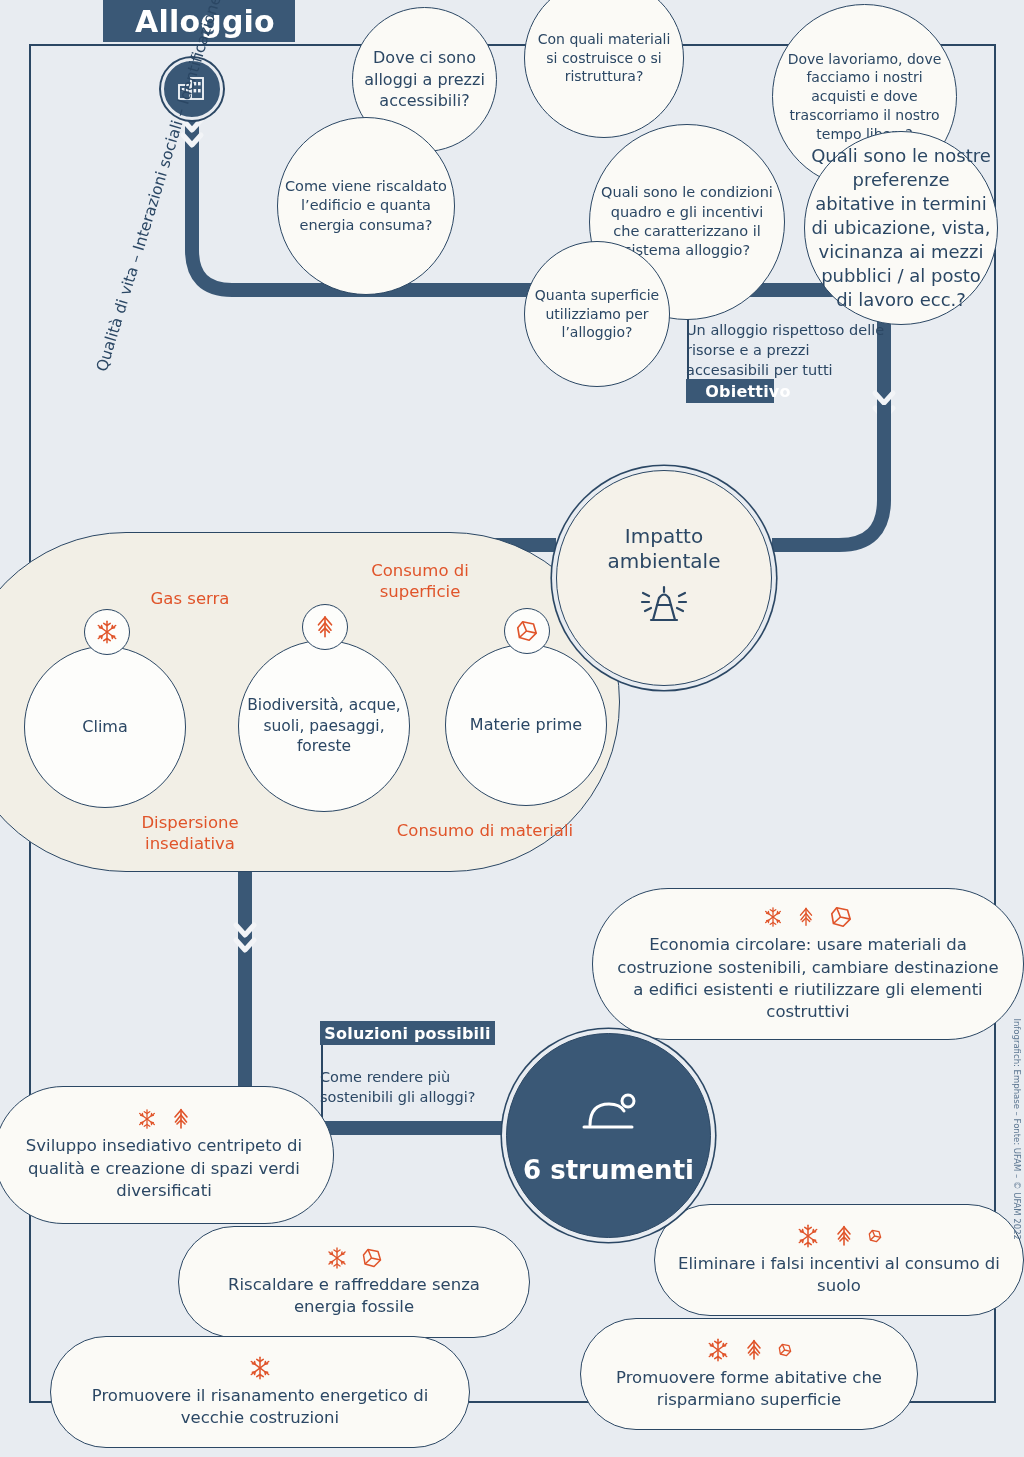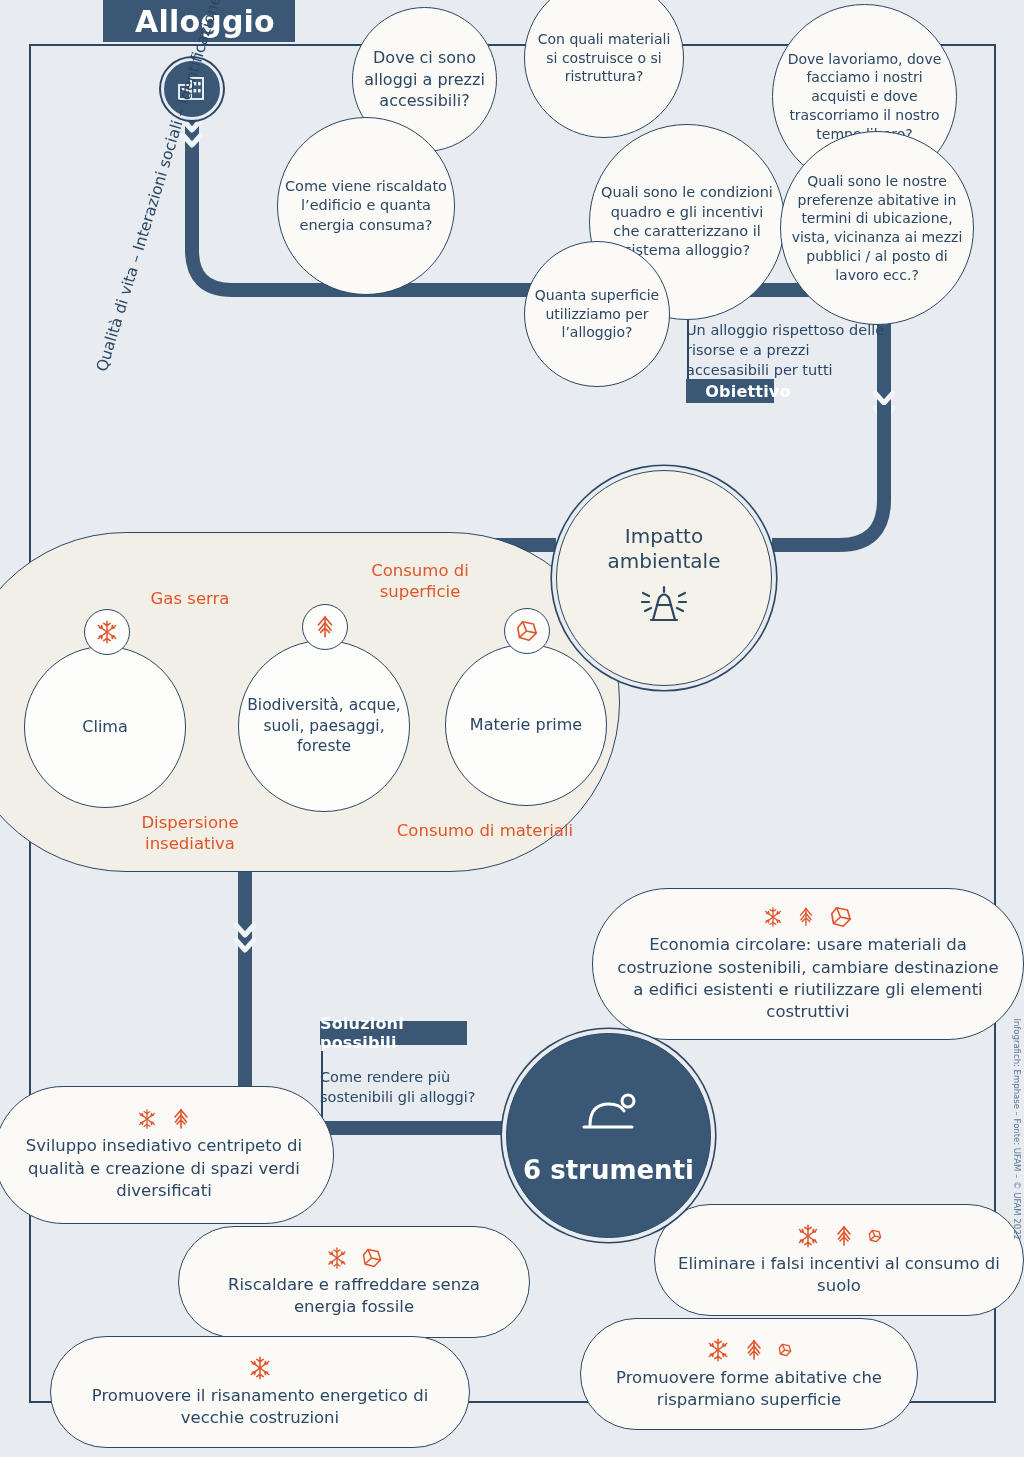--- a/index.html
+++ b/index.html
@@ -36,21 +36,21 @@
   }
   #title-tag{
     left:103px;top:0px;width:192px;height:42px;
     font-size:30px;z-index:6;padding-left:12px;
   }
   #obiettivo-tag{
     left:686px;top:379px;width:88px;height:24px;
     font-size:16px;z-index:6;padding-left:36px;
   }
   #soluzioni-tag{
-    left:320px;top:1021px;width:147px;height:24px;
+    left:320px;top:1021px;width:175px;height:24px;
     font-size:16px;z-index:6;
   }
 
   
   #house-badge{
     left:161px;top:58px;width:62px;height:62px;z-index:6;
     border-radius:50%;
     background:#3a5876;
     border:3px solid #e8ecf1;
     box-shadow:0 0 0 2px #2b4764;
@@ -79,21 +79,21 @@
     font-size:13.5px;line-height:1.34;
     padding:6px;
     z-index:5;
   }
   #q1{left:352px;top:7px;width:145px;height:145px;font-size:16px;}
   #q2{left:277px;top:117px;width:178px;height:178px;font-size:14.5px;}
   #q3{left:524px;top:-22px;width:160px;height:160px;font-size:14px;}
   #q4{left:589px;top:124px;width:196px;height:196px;font-size:14.5px;}
   #q5{left:524px;top:241px;width:146px;height:146px;font-size:14px;}
   #q6{left:772px;top:4px;width:185px;height:185px;font-size:14px;}
-  #q7{left:780px;top:131px;width:194px;height:194px;font-size:14px;}
+  #q7{left:804px;top:131px;width:194px;height:194px;font-size:18px;}
 
   
   .plain{
     font-size:14.5px;line-height:1.38;z-index:6;color:#2b4764;margin-top:15px;
   }
   #obiettivo-text{left:686px;top:305px;width:200px;}
   #soluzioni-text{left:320px;top:1052px;width:190px;font-size:14.5px;}
 
   
   #impact-panel{

